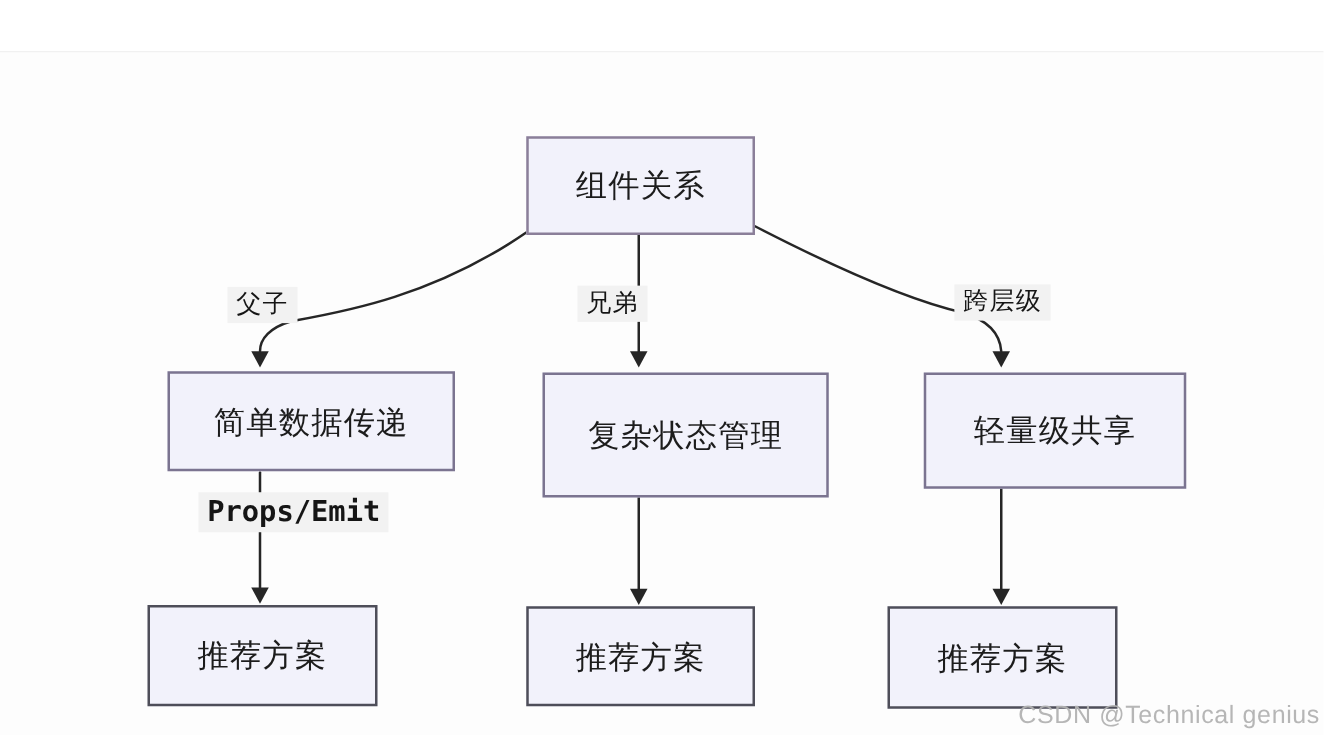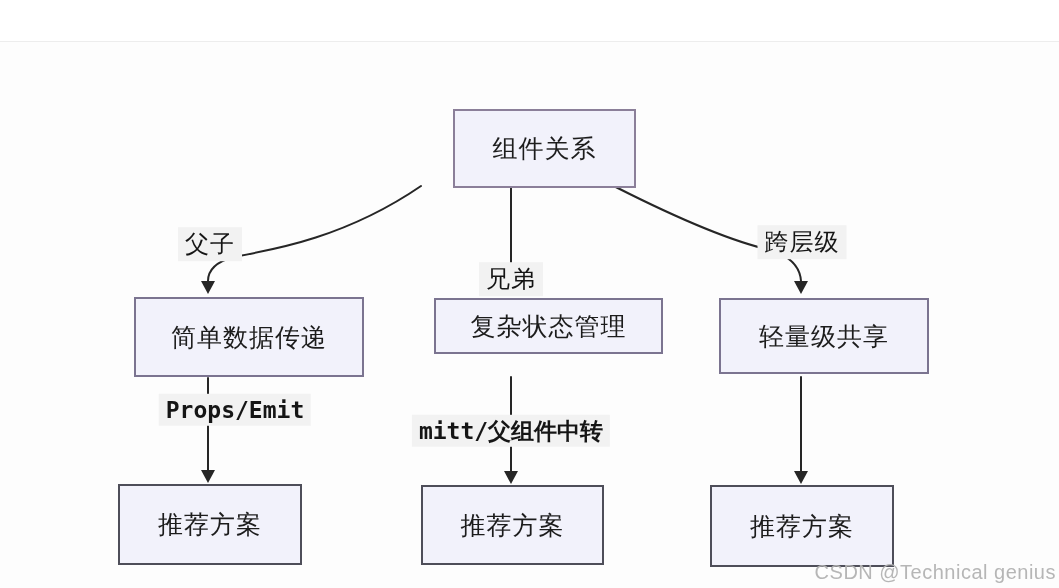--- a/index.html
+++ b/index.html
@@ -49,47 +49,47 @@
     background: var(--node-fill, #f2f2fb);
     color: #1c1c1c;
     font-size: 25px;
     letter-spacing: 1px;
     text-align: center;
   }
   .node.border-purple { border: 2px solid var(--node-border-purple, #8b7f99); }
   .node.border-mid    { border: 2px solid var(--node-border-mid, #7b7490); margin-left: 39px; }
   .node.border-dark   { border: 2px solid var(--node-border-dark, #4e4e59); }
 
-  .node-root    { left: 421px; top: 109px; width: 183px; height: 79px; margin-left: 32px; }
+  .node-root    { left: 421px; top: 109px; width: 183px; height: 79px; }
   .node-strat-0 { left:  95px; top: 297px; width: 230px; height: 80px; }
-  .node-strat-1 { left: 395px; top: 298px; width: 229px; height: 56px; }
-  .node-strat-2 { left: 680px; top: 298px; width: 210px; height: 76px; }
+  .node-strat-1 { left: 395px; top: 298px; width: 229px; height: 100px; }
+  .node-strat-2 { left: 700px; top: 298px; width: 210px; height: 93px; }
   .node-rec-0   { left: 118px; top: 484px; width: 184px; height: 81px; }
   .node-rec-1   { left: 421px; top: 485px; width: 183px; height: 80px; }
   .node-rec-2   { left: 710px; top: 485px; width: 184px; height: 82px; }
 
   .edge-label {
     position: absolute;
     transform: translate(-50%, -50%);
     background: var(--label-bg, #f2f2f2);
     color: #151515;
     white-space: nowrap;
     padding: 3px 7px;
     line-height: 1.15;
   }
-  .edge-label.cn { font-size: 24px; letter-spacing: 1px; }
+  .edge-label.cn { font-size: 20px; letter-spacing: 1px; }
   .edge-label.code {
     font-family: "DejaVu Sans Mono", "Liberation Mono", monospace;
     font-size: 23px;
     font-weight: 600;
     letter-spacing: 0px;
   }
 
   .rel-0    { left: 210px; top: 244px; }
-  .rel-1    { left: 511px; top: 243px; margin-top: 36px; }
+  .rel-1    { left: 490px; top: 243px; }
   .rel-2    { left: 802px; top: 242px; }
   .method-0 { left: 209px; top: 410px; margin-left: 26px; }
   .method-1 { left: 511px; top: 431px; }
   .method-2 { left: 803px; top: 431px; }
 
   .watermark {
     position: absolute;
     right: 3px;
     bottom: 4px;
     font-size: 20px;
@@ -146,16 +146,15 @@
   </div>
   <div class="node node-rec-2 border-dark">
     <span>推荐方案</span>
   </div>
 
   <div class="edge-label cn rel-0">父子</div>
   <div class="edge-label cn rel-1">兄弟</div>
   <div class="edge-label cn rel-2">跨层级</div>
 
   <div class="edge-label code method-0">Props/Emit</div>
-  <div class="edge-label code method-1">mitt/父组件中转</div>
 
   <div class="watermark">CSDN @Technical genius</div>
 </div>
 
 </body></html>

